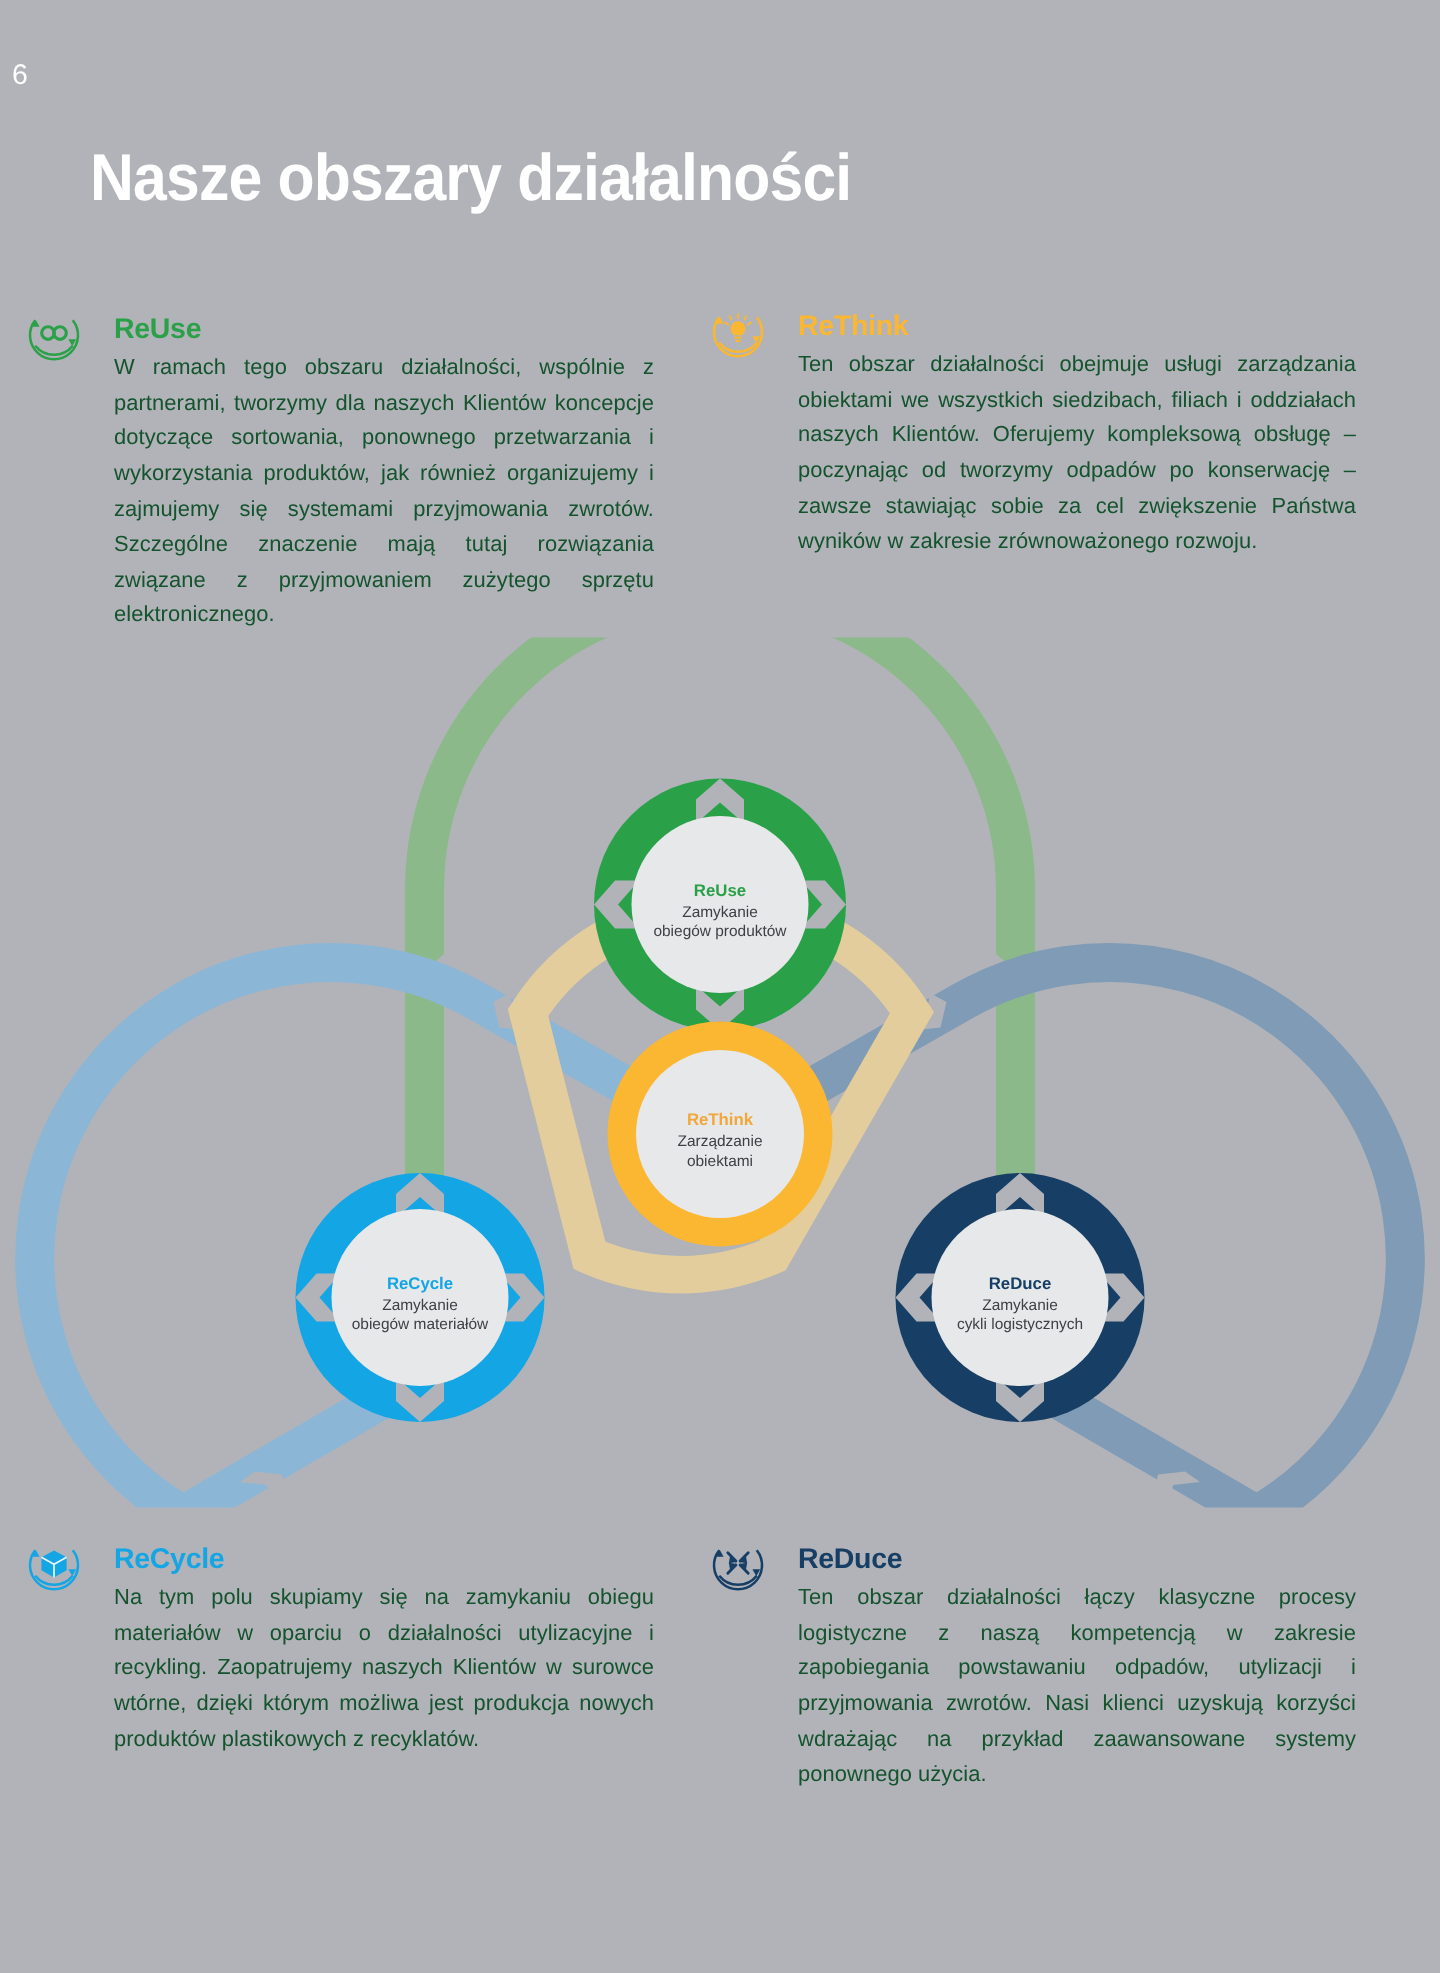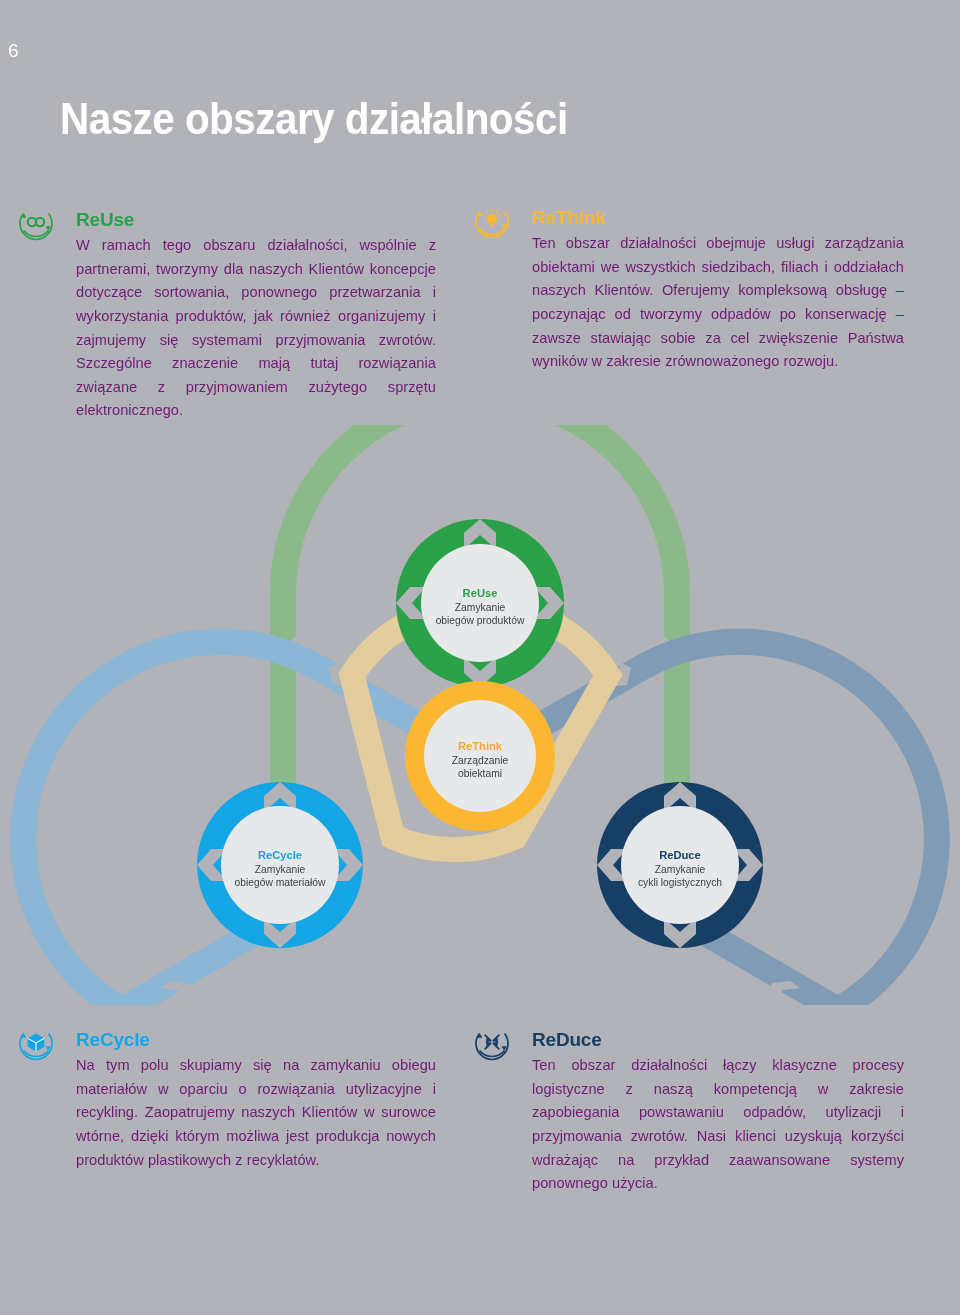--- a/index.html
+++ b/index.html
@@ -27,21 +27,21 @@
   .block{position:absolute;}
   .block .icon-wrap{position:absolute;left:0;top:0;width:44px;height:44px;}
   .block .head{
     position:absolute;left:62px;top:9px;
     font-size:19px;font-weight:700;letter-spacing:-0.2px;
   }
   .block .body{
     position:absolute;left:62px;top:34px;
     width:360px;
     font-size:14.6px;line-height:1.62;
-    color:#701a75;font-weight:400;
+    color:#14532d;font-weight:400;
     text-align:justify;
     letter-spacing:0.05px;
   }
   .block.wide .body{width:372px;}
 
   #blk-reuse{left:14px;top:200px;}
   #blk-rethink{left:470px;top:198px;}
   #blk-recycle{left:14px;top:1020px;}
   #blk-reduce{left:470px;top:1020px;}
 
@@ -212,21 +212,21 @@
       <path d="M7.2 17.8 l2.6 -4.6 l2.6 4.6 z" fill="#14a5e4"></path>
       <path d="M36.8 26.2 l-2.6 4.6 l-2.6 -4.6 z" fill="#14a5e4"></path>
       <path d="M22 13.6 l8.4 4.6 l0 8.6 l-8.4 4.8 l-8.4 -4.8 l0 -8.6 z" fill="#14a5e4"></path>
       <g stroke="#e8f6fd" stroke-width="1.15" fill="none">
         <path d="M13.6 18.2 l8.4 4.7 l8.4 -4.7"></path>
         <path d="M22 22.9 l0 8.7"></path>
       </g>
     </svg>
   </div>
   <div class="head c-blue">ReCycle</div>
-  <div class="body">Na tym polu skupiamy się na zamykaniu obiegu materiałów w oparciu o rozwiązania utylizacyjne i recykling. Zaopatrujemy naszych Klientów w surowce wtórne, dzięki którym możliwa jest produkcja nowych produktów plastikowych z recyklatów.</div>
+  <div class="body">Na tym polu skupiamy się na zamykaniu obiegu materiałów w oparciu o działalności utylizacyjne i recykling. Zaopatrujemy naszych Klientów w surowce wtórne, dzięki którym możliwa jest produkcja nowych produktów plastikowych z recyklatów.</div>
 </div>
 
 <div class="block wide" id="blk-reduce">
   <div class="icon-wrap">
     <svg width="44" height="44" viewBox="0 0 44 44">
       <g fill="none" stroke="#173f66" stroke-width="1.7">
         <path d="M34.5 13.5 A16 16 0 1 1 9.5 13.5"></path>
         <path d="M34.5 30.5 A16 16 0 0 1 9.5 30.5"></path>
       </g>
       <path d="M7.2 17.8 l2.6 -4.6 l2.6 4.6 z" fill="#173f66"></path>

